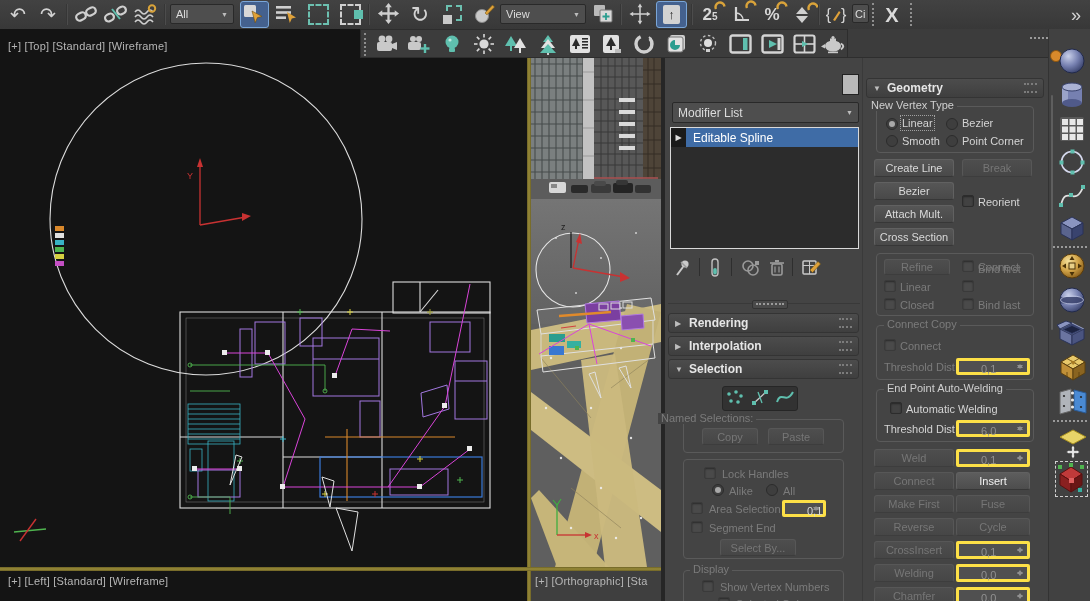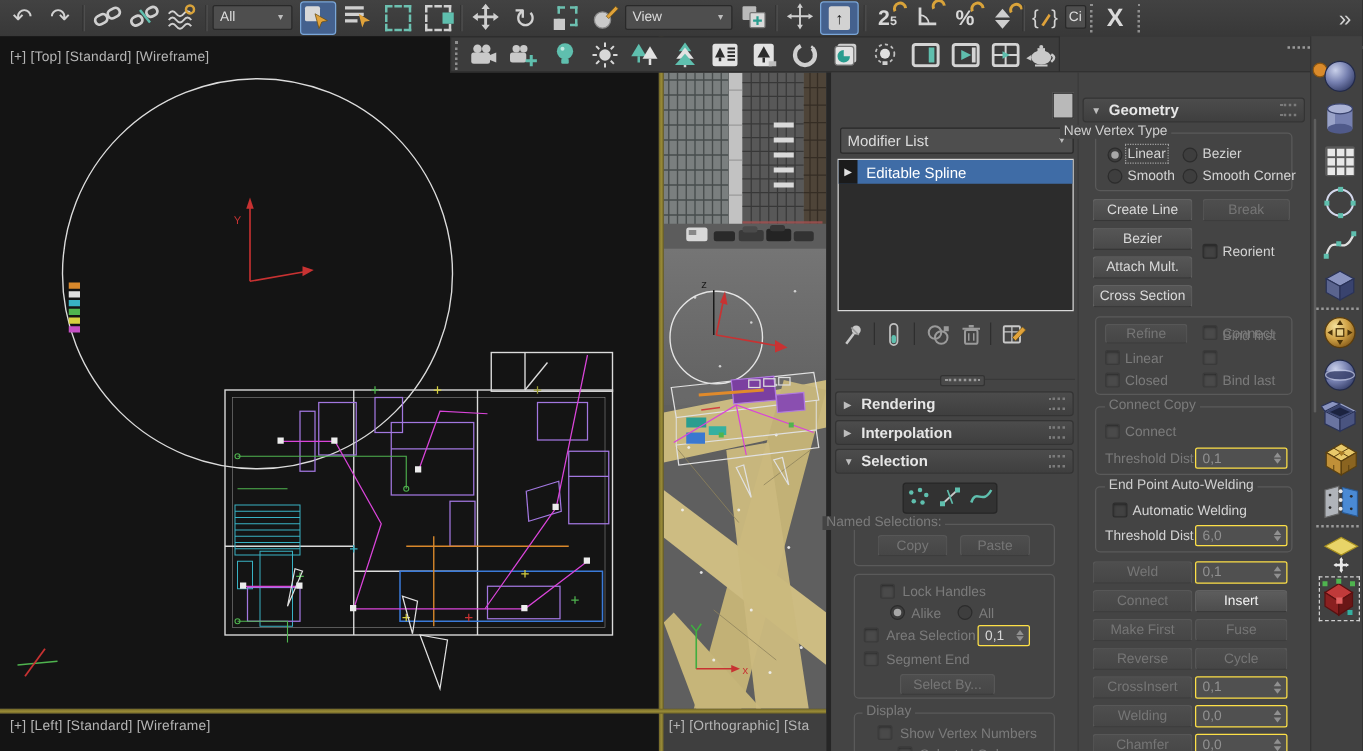--- a/index.html
+++ b/index.html
@@ -27,22 +27,22 @@
   .grp{position:absolute;border:1px solid #5a5a5a;border-radius:4px;box-sizing:border-box;}
   .glab{position:absolute;background:#444;padding:0 3px;color:#cfcfcf;line-height:11px;white-space:nowrap;}
   .glab.dis{color:#7b7b7b;}
   .cb{position:absolute;width:12px;height:12px;background:#424242;border:1px solid #2c2c2c;border-radius:2px;
       box-shadow:inset 0 1px 2px rgba(0,0,0,.45);box-sizing:border-box;}
   .cb.dis{background:#4a4a4a;border-color:#3a3a3a;}
   .radio{position:absolute;width:12px;height:12px;background:#3e3e3e;border:1px solid #2c2c2c;border-radius:50%;box-sizing:border-box;}
   .radio.sel::after{content:"";position:absolute;left:2px;top:2px;width:6px;height:6px;border-radius:50%;background:#a8a8a8;}
   .lbl{position:absolute;color:#d4d4d4;white-space:nowrap;}
   .lbl.dis{color:#7b7b7b;}
-  .spin{position:absolute;background:#505050;border:1px solid #fde047;border-radius:2px;color:#919191;
-        padding:2px 16px 0 5px;box-sizing:border-box;}
+  .spin{position:absolute;background:#505050;border:3px solid #fde047;border-radius:2px;color:#919191;
+        padding:2px 16px 0 22px;box-sizing:border-box;}
   .spin.bright{color:#d8d8d8;}
   .spin::before{content:"";position:absolute;right:4px;top:3px;border-left:3px solid transparent;border-right:3px solid transparent;border-bottom:4px solid #909090;}
   .spin::after{content:"";position:absolute;right:4px;bottom:3px;border-left:3px solid transparent;border-right:3px solid transparent;border-top:4px solid #909090;}
   .roll{position:absolute;height:20px;background:linear-gradient(#4c4c4c,#3f3f3f);border:1px solid #343434;border-radius:3px;
         display:flex;align-items:center;padding:0 6px;font-weight:bold;color:#e6e6e6;font-size:12px;box-sizing:border-box;}
   .roll .arr{font-size:8px;color:#bdbdbd;font-weight:normal;margin-right:6px;width:8px;}
   .dots{margin-left:auto;width:13px;height:6px;border-top:2px dotted #7c7c7c;border-bottom:2px dotted #7c7c7c;}
   .focusdot{outline:1px dotted #a0a0a0;outline-offset:1px;}
 </style>
 </head>
@@ -772,29 +772,29 @@
 
   <div class="abs" style="left:862px;top:58px;width:186px;height:543px;background:#444;border-left:1px solid #3a3a3a;box-sizing:border-box;"></div>
 
   <div class="roll" style="left:866px;top:78px;width:178px">
       <span class="arr">▼</span>
       <span>Geometry</span>
       <span class="dots"></span>
     </div>
 
   <div class="grp" style="left:876px;top:106px;width:158px;height:47px"></div>
-  <div class="glab" style="left:848px;top:100px">New Vertex Type</div>
+  <div class="glab" style="left:868px;top:100px">New Vertex Type</div>
   <div class="radio sel" style="left:886px;top:118px"></div>
   <div class="lbl focusdot" style="left:902px;top:117px">Linear</div>
   <div class="radio" style="left:946px;top:118px"></div>
   <div class="lbl" style="left:962px;top:117px">Bezier</div>
   <div class="radio" style="left:886px;top:135px"></div>
   <div class="lbl" style="left:902px;top:135px">Smooth</div>
   <div class="radio" style="left:946px;top:135px"></div>
-  <div class="lbl" style="left:962px;top:135px">Smooth Corner</div>
+  <div class="lbl" style="left:962px;top:135px">Point Corner</div>
 
   <div class="pbtn" style="left:874px;top:159px;width:80px;height:18px;line-height:17px">Create Line</div>
   <div class="pbtn dis" style="left:962px;top:159px;width:70px;height:18px;line-height:17px">Break</div>
   <div class="pbtn" style="left:874px;top:182px;width:80px;height:18px;line-height:17px">Bezier</div>
   <div class="cb" style="left:962px;top:195px"></div>
   <div class="lbl" style="left:978px;top:196px">Reorient</div>
   <div class="pbtn" style="left:874px;top:205px;width:80px;height:18px;line-height:17px">Attach Mult.</div>
   <div class="pbtn" style="left:874px;top:228px;width:80px;height:18px;line-height:17px">Cross Section</div>
 
   <div class="grp" style="left:876px;top:253px;width:158px;height:63px"></div>

